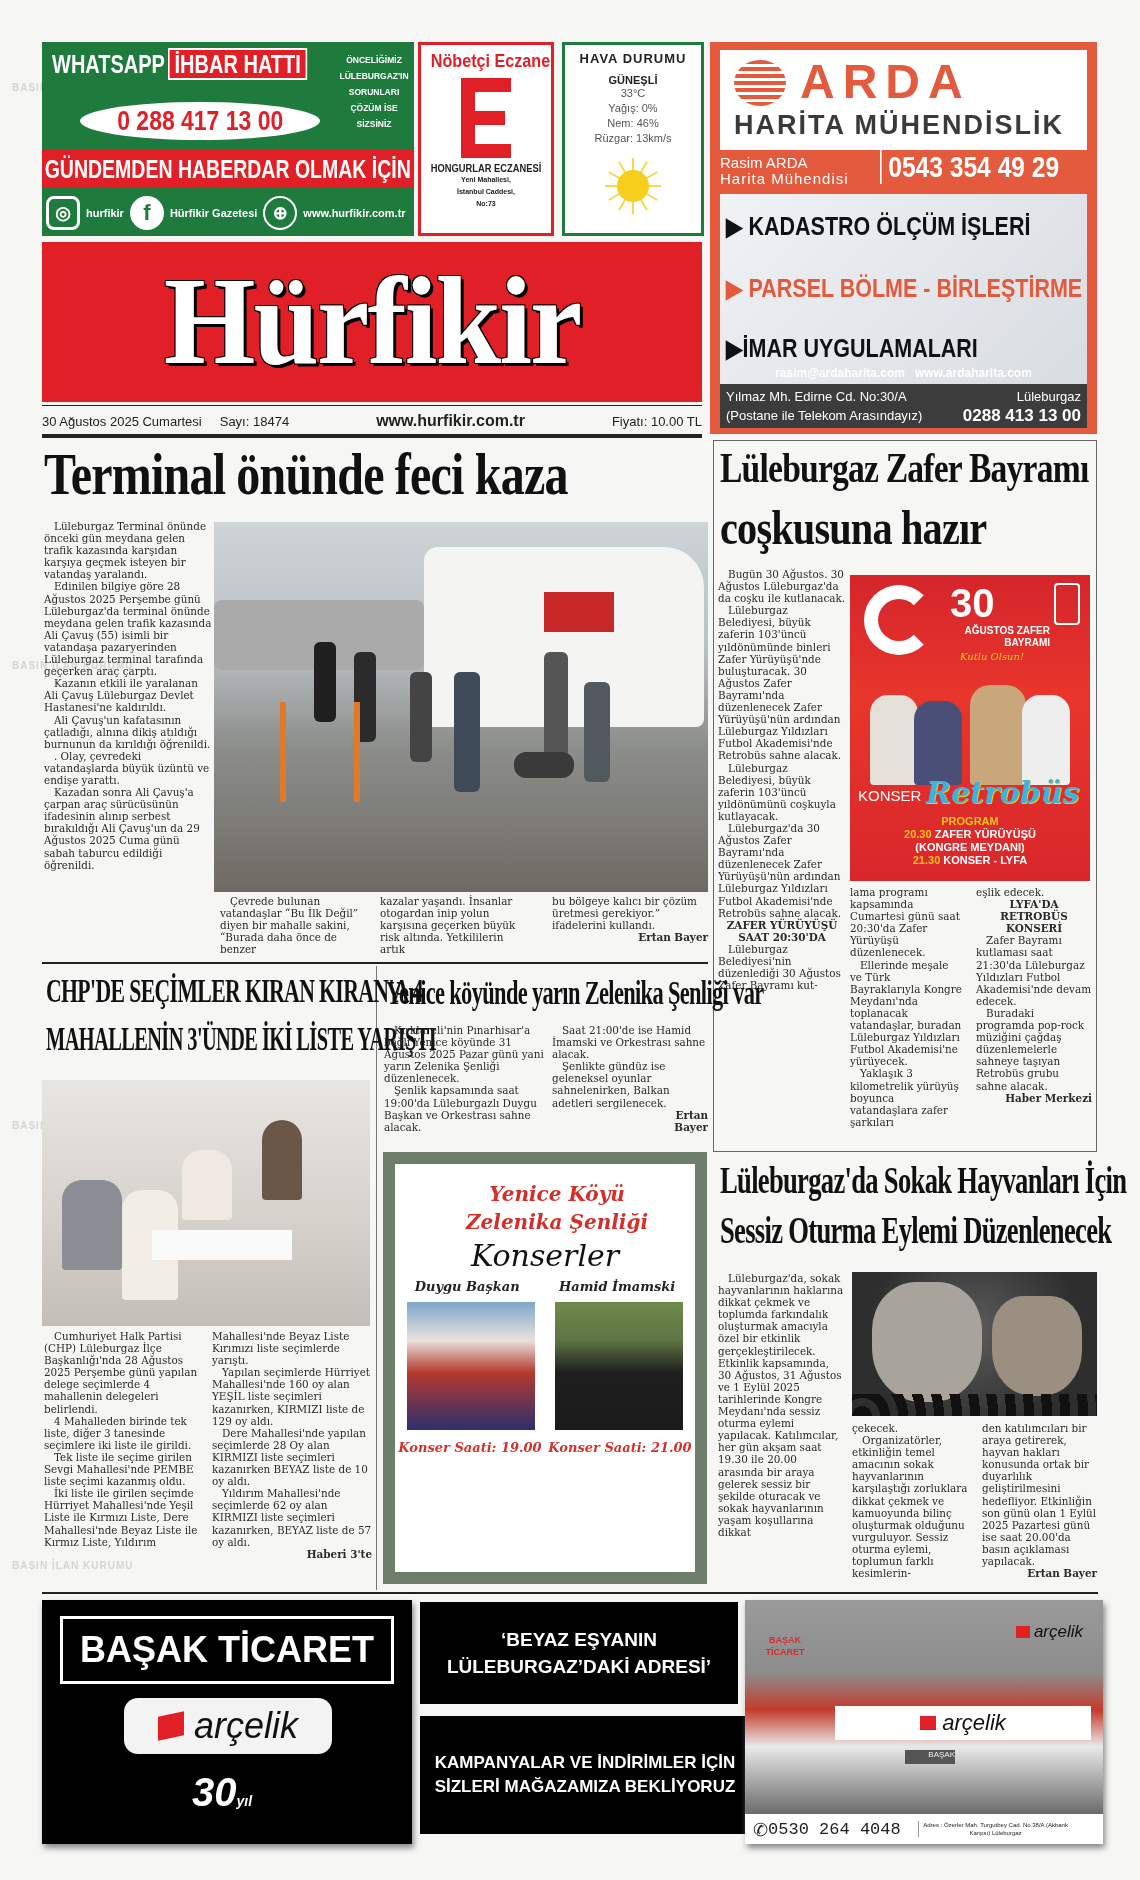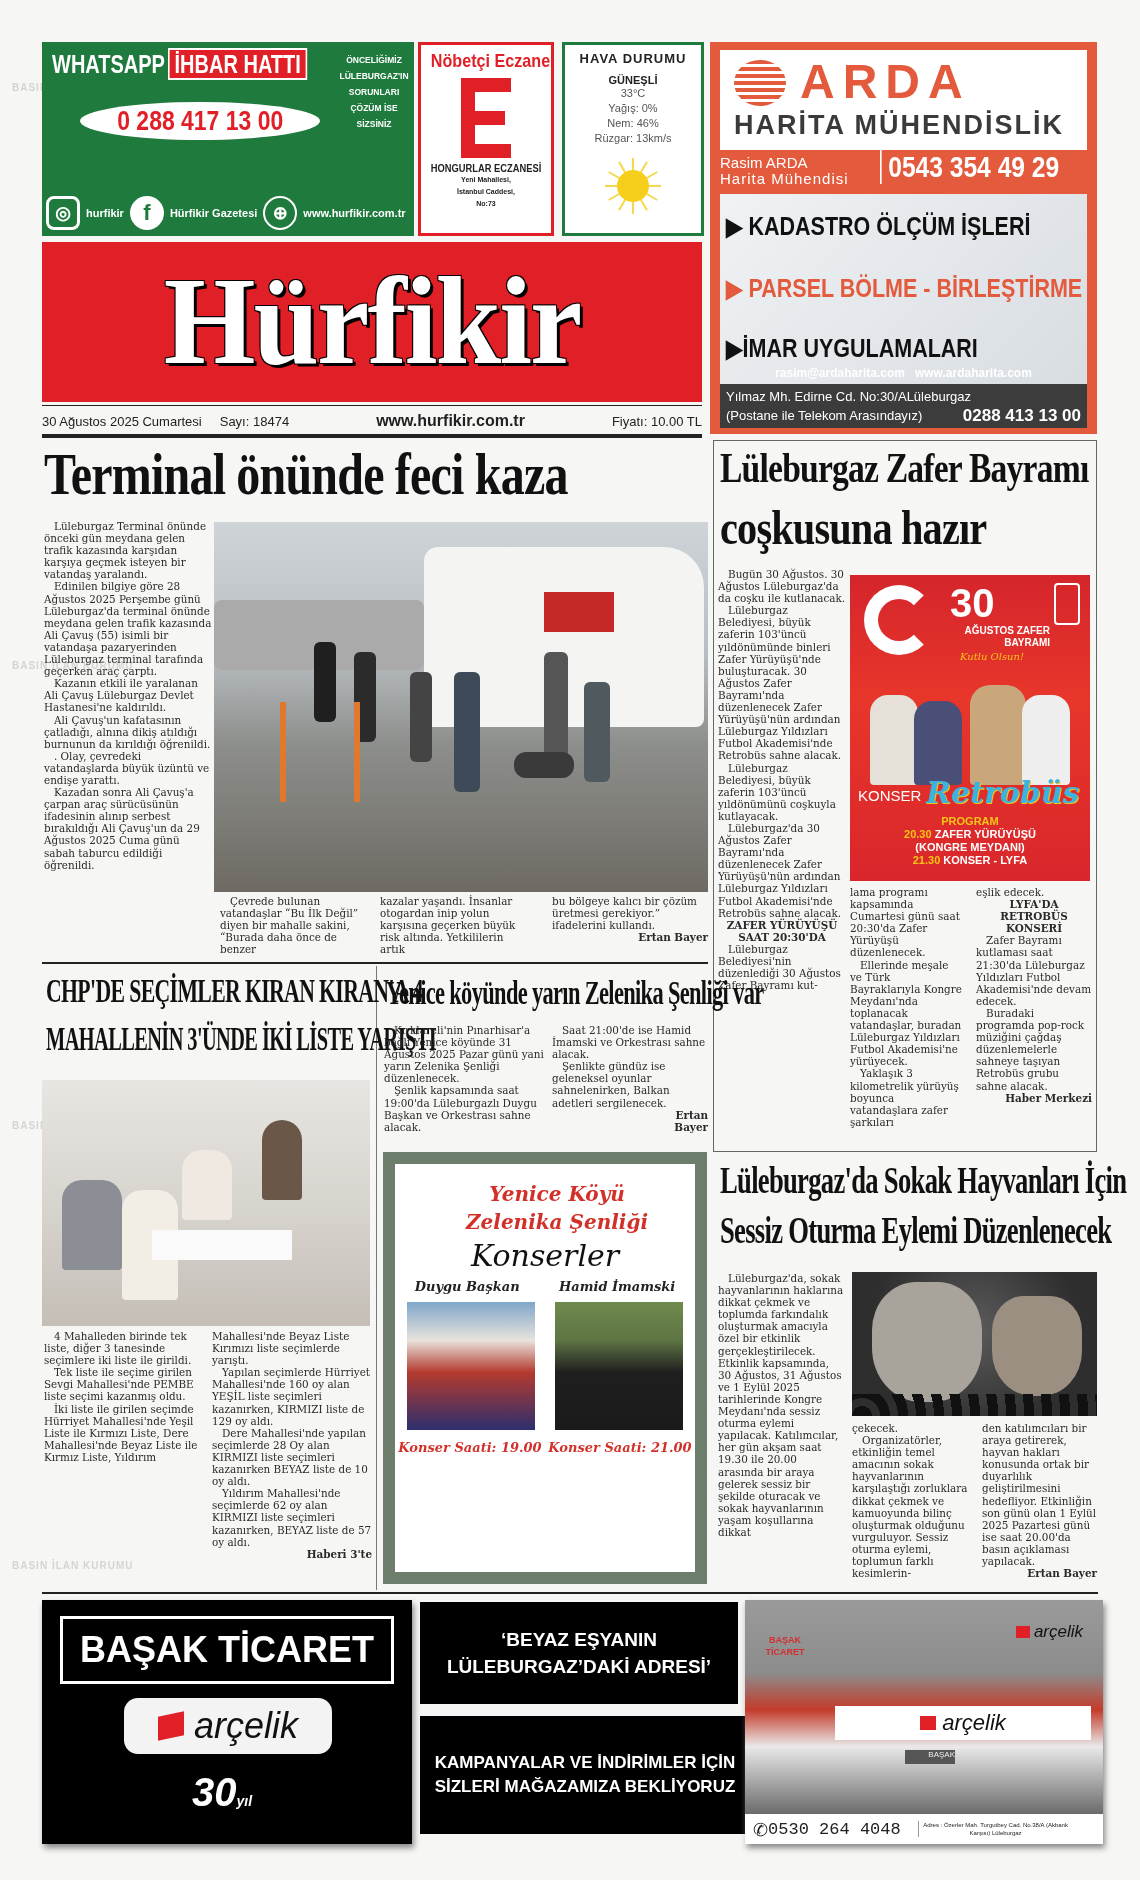--- a/index.html
+++ b/index.html
@@ -91,20 +91,23 @@
   <div class="wa-oval">
       <span>0 288 417 13 00</span>
     </div>
   <div class="wa-side">
     <div>ÖNCELİĞİMİZ</div>
     <div>LÜLEBURGAZ'IN</div>
     <div>SORUNLARI</div>
     <div>ÇÖZÜM İSE</div>
     <div>SİZSİNİZ</div>
   </div>
+  <div class="wa-red">
+      <span>GÜNDEMDEN HABERDAR OLMAK İÇİN</span>
+    </div>
   <div class="wa-social">
     <div class="soc-ico">◎</div>
     <span>hurfikir</span>
     <div class="soc-ico round" style="font-family:'Liberation Sans',sans-serif;font-weight:bold;font-size:22px;">f</div>
     <span>Hürfikir Gazetesi</span>
     <div class="soc-ico round" style="background:none;color:#fff;border:2px solid #fff;">⊕</div>
     <span>www.hurfikir.com.tr</span>
   </div>
 </div>
 
@@ -155,21 +158,21 @@
   <div class="arda-phone">0543 354 49 29</div>
   <div class="arda-svc">
     <div class="svc" style="top:18px;color:#111"><span>▶ </span><span>KADASTRO ÖLÇÜM İŞLERİ</span></div>
     <div class="svc" style="top:80px;color:#e35a3d"><span>▶ </span><span>PARSEL BÖLME - BİRLEŞTİRME</span></div>
     <div class="svc" style="top:140px;color:#111"><span>▶</span><span>İMAR UYGULAMALARI</span></div>
   </div>
   <div class="arda-web">
     <span>rasim@ardaharita.com</span>&nbsp;&nbsp;&nbsp;<span>www.ardaharita.com</span>
   </div>
   <div class="arda-addr">
-    <div style="display:flex;">
+    <div style="display:flex;justify-content:space-between">
         <span>Yılmaz Mh. Edirne Cd. No:30/A</span>
         <span>Lüleburgaz</span>
       </div>
     <div style="display:flex;justify-content:space-between">
         <span>(Postane ile Telekom Arasındayız)</span>
         <span style="font-weight:bold;font-size:17px">0288 413 13 00</span>
       </div>
   </div>
 </div>
 
@@ -270,20 +273,21 @@
 <div class="abs headline" style="left:46px;top:972px;font-size:34px;transform:scaleX(.64);">CHP'DE SEÇİMLER KIRAN KIRAN'A 4</div>
 <div class="abs headline" style="left:46px;top:1020px;font-size:34px;transform:scaleX(.6);">MAHALLENİN 3'ÜNDE İKİ LİSTE YARIŞTI</div>
 <div class="abs photo" style="left:42px;top:1080px;width:328px;height:246px;background:linear-gradient(180deg,#e8e6e2 0%,#d6d2cc 55%,#c4beb6 100%);">
   <div style="position:absolute;left:20px;top:100px;width:60px;height:90px;background:#8b8e95;border-radius:20px 20px 4px 4px;"></div>
   <div style="position:absolute;left:80px;top:110px;width:56px;height:110px;background:#f2ede5;border-radius:20px 20px 4px 4px;"></div>
   <div style="position:absolute;left:140px;top:70px;width:50px;height:70px;background:#efe9e2;border-radius:20px 20px 4px 4px;"></div>
   <div style="position:absolute;left:110px;top:150px;width:140px;height:30px;background:#fafafa;"></div>
   <div style="position:absolute;left:220px;top:40px;width:40px;height:80px;background:#6a5748;border-radius:20px 20px 4px 4px;"></div>
 </div>
 <div class="abs serif-body" style="left:44px;top:1330px;width:160px;">
+  <p>Cumhuriyet Halk Partisi (CHP) Lüleburgaz İlçe Başkanlığı'nda 28 Ağustos 2025 Perşembe günü yapılan delege seçimlerde 4 mahallenin delegeleri belirlendi.</p>
   <p>4 Mahalleden birinde tek liste, diğer 3 tanesinde seçimlere iki liste ile girildi.</p>
   <p>Tek liste ile seçime girilen Sevgi Mahallesi'nde PEMBE liste seçimi kazanmış oldu.</p>
   <p>İki liste ile girilen seçimde Hürriyet Mahallesi'nde Yeşil Liste ile Kırmızı Liste, Dere Mahallesi'nde Beyaz Liste ile Kırmız Liste, Yıldırım</p>
 </div>
 <div class="abs serif-body" style="left:212px;top:1330px;width:160px;">
   <p style="text-indent:0">Mahallesi'nde Beyaz Liste Kırımızı liste seçimlerde yarıştı.</p>
   <p>Yapılan seçimlerde Hürriyet Mahallesi'nde 160 oy alan YEŞİL liste seçimleri kazanırken, KIRMIZI liste de 129 oy aldı.</p>
   <p>Dere Mahallesi'nde yapılan seçimlerde 28 Oy alan KIRMIZI liste seçimleri kazanırken BEYAZ liste de 10 oy aldı.</p>
   <p>Yıldırım Mahallesi'nde seçimlerde 62 oy alan KIRMIZI liste seçimleri kazanırken, BEYAZ liste de 57 oy aldı.</p>
   <p class="sig" style="width:100px;margin-left:auto">Haberi 3'te</p>

